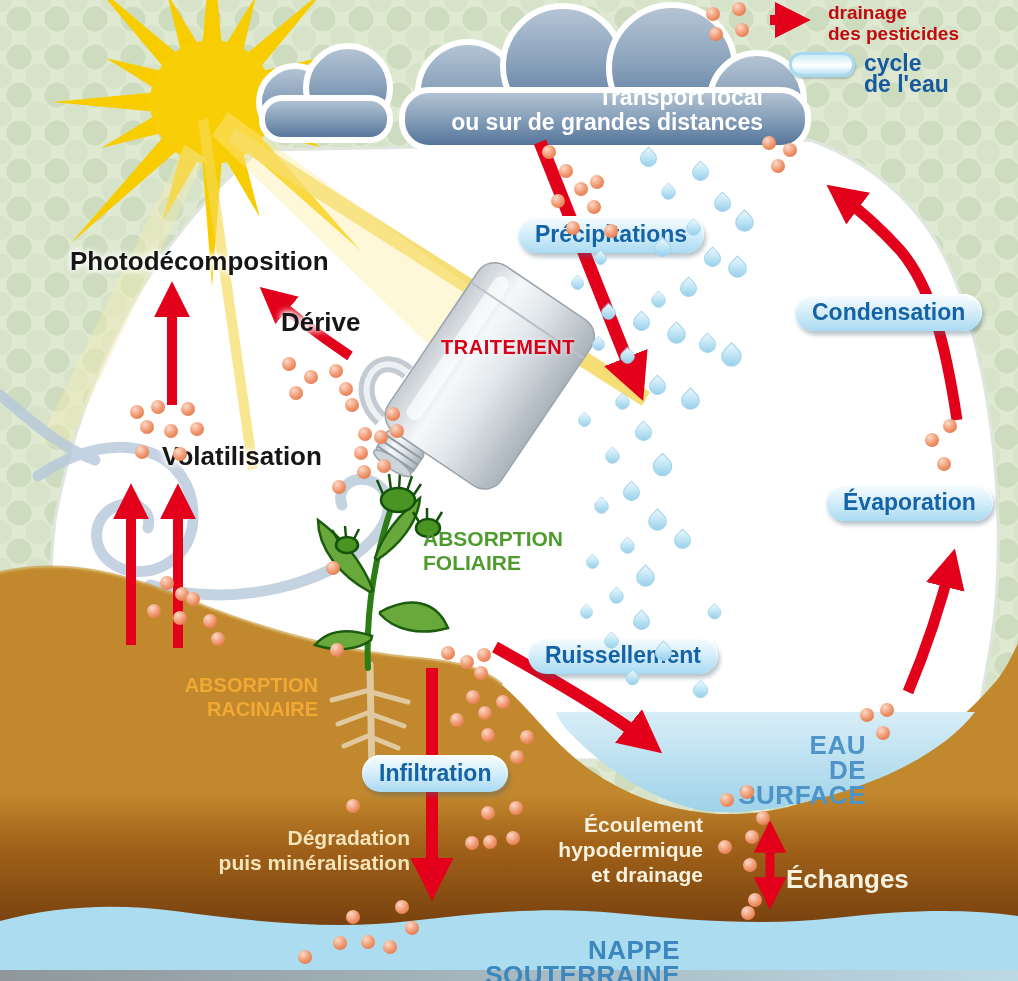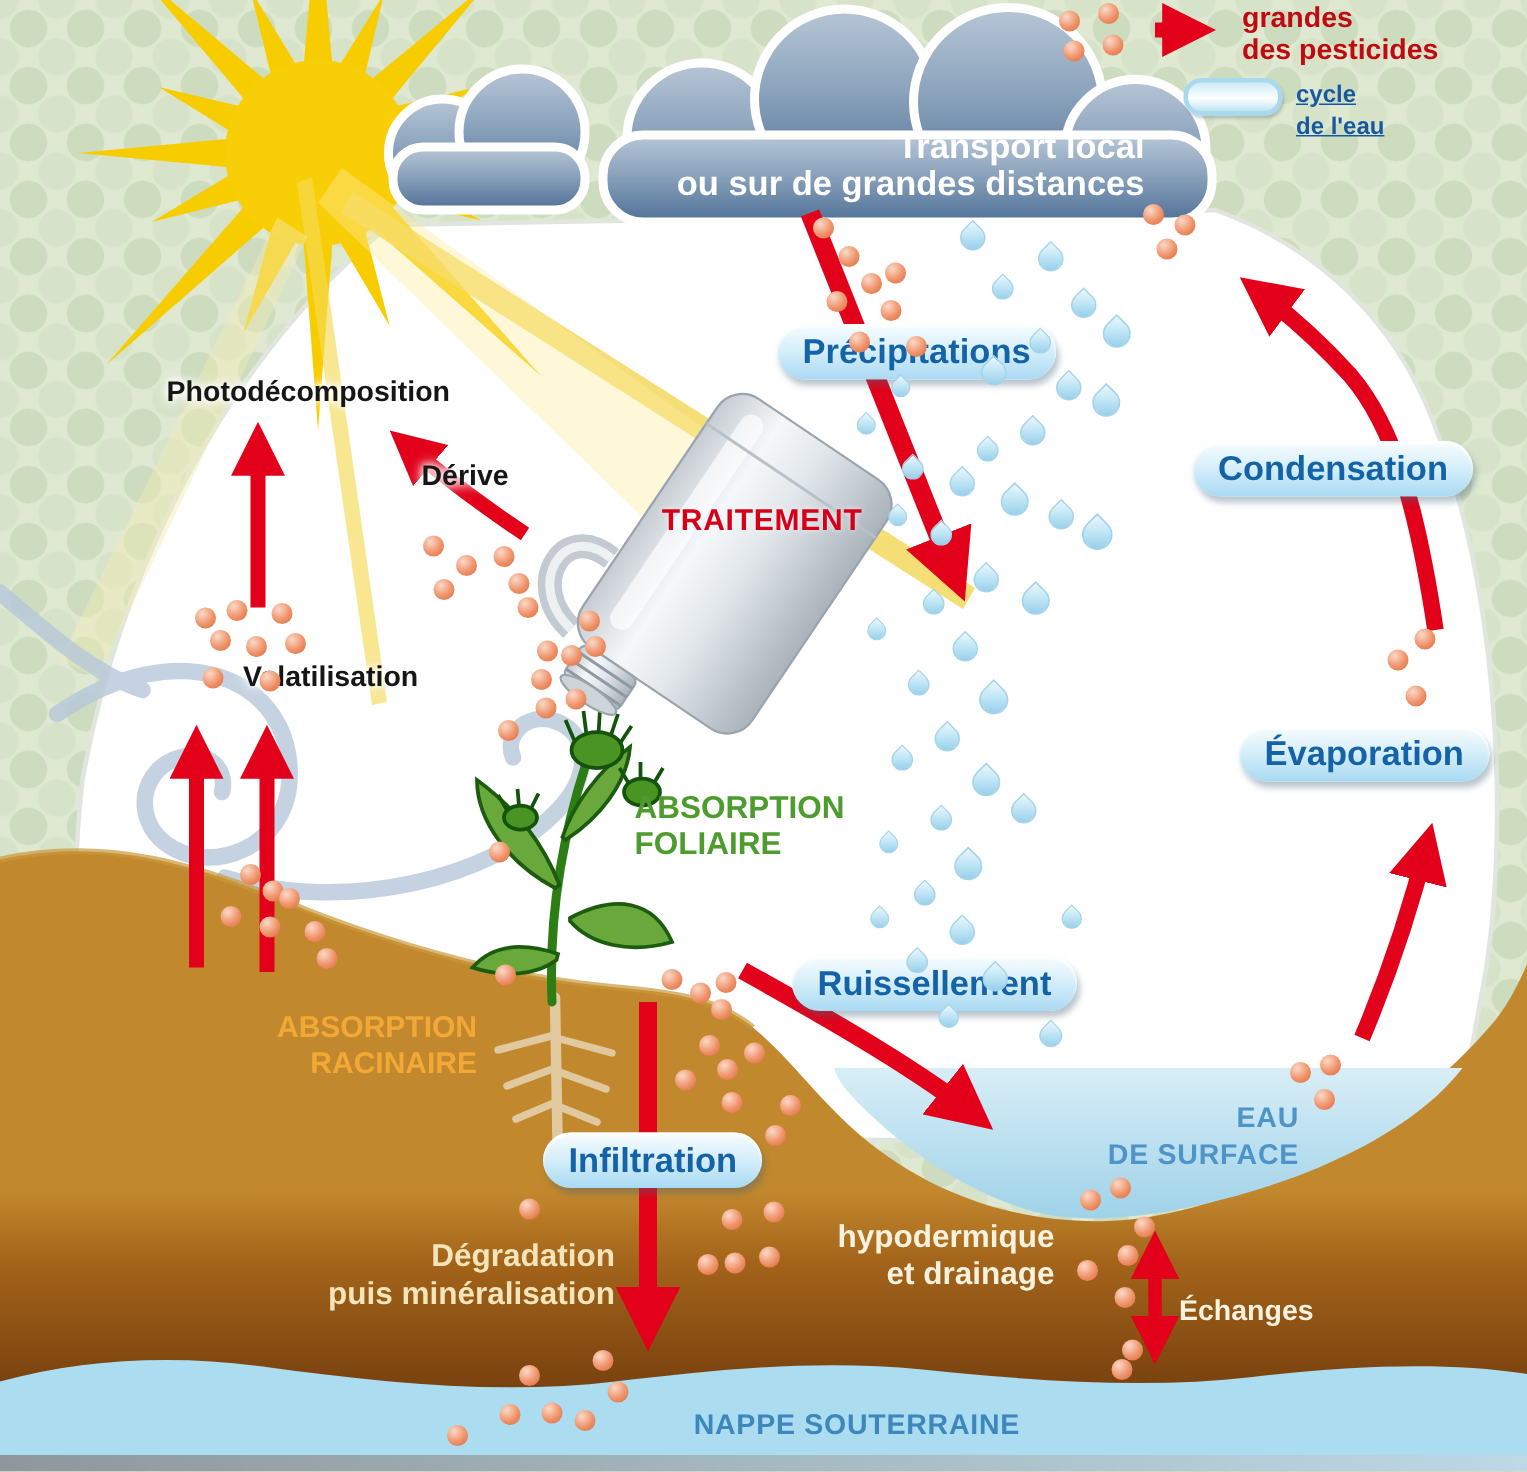--- a/index.html
+++ b/index.html
@@ -4,36 +4,36 @@
 <style>
   html,body{margin:0;padding:0;}
   #stage{position:relative;width:1018px;height:981px;overflow:hidden;
     font-family:"Liberation Sans",sans-serif;
     background-color:#dfe9d2;
     background-image:radial-gradient(circle at 50% 50%, #cddcbe 0 12px, transparent 13px),
                      radial-gradient(circle at 50% 50%, #d7e3c8 0 12px, transparent 13px);
     background-size:38px 38px,38px 38px;
     background-position:0 0,19px 19px;}
   #base{position:absolute;left:0;top:0;width:1018px;height:981px;}
-  .lbl{position:absolute;font-weight:700;font-size:19px;color:#161616;white-space:nowrap;
+  .lbl{position:absolute;font-weight:700;font-size:26px;color:#161616;white-space:nowrap;
        text-shadow:0 0 4px #fff,0 0 7px #fff,0 0 10px #fff;}
   .ctr{text-align:right;line-height:25px;white-space:normal;}
   .pill{position:absolute;font-weight:700;font-size:23px;color:#1463a6;white-space:nowrap;
         background:linear-gradient(180deg,#f8fdff 0%,#d8effa 45%,#a9daf2 100%);
         border-radius:20px;padding:5px 17px;
         box-shadow:2px 4px 4px rgba(70,100,120,.38), inset 0 2px 2px #ffffff;}
   .cream{color:#f4e4ba;text-shadow:none;font-size:21px;}
   .white{color:#f6f2df;text-shadow:none;}
   .green{color:#4e9b2e;text-shadow:none;line-height:24px;text-align:left;}
   .orange{color:#f1a835;text-shadow:none;font-size:20px;}
   .blue-big{color:#4e94c8;text-shadow:none;letter-spacing:.5px;}
   .red-big{color:#d80018;font-size:20px;letter-spacing:.5px;text-shadow:0 0 4px rgba(255,255,255,.7);}
   .cloud-txt{color:#ffffff;text-shadow:none;font-size:23px;}
   .legend-red{color:#c00a0f;font-size:19px;font-weight:700;text-shadow:none;line-height:21px;}
-  .legend-blue{color:#17599f;font-size:16px;font-weight:700;text-shadow:none;line-height:21px;text-decoration:underline;}
+  .legend-blue{color:#17599f;font-size:23px;font-weight:700;text-shadow:none;line-height:21px;}
   .capsule{position:absolute;left:789px;top:52px;width:60px;height:19px;border-radius:12px;
         border:3px solid #a8d9ee;background:linear-gradient(180deg,#cdeaf6 0%,#ffffff 55%,#bfe4f4 100%);
         box-shadow:1px 2px 2px rgba(70,100,120,.3);}
   .dot{position:absolute;width:14px;height:14px;border-radius:50%;
        background:radial-gradient(circle at 35% 30%, #fbd9c8 0%, #ef9268 55%, #d96a3e 100%);}
   .drop{position:absolute;width:15px;height:15px;border-radius:0 50% 50% 50%;
         transform:rotate(45deg);
         background:linear-gradient(135deg,#eaf7fc 0%,#bfe5f5 45%,#8cc8e8 100%);
         border:1px solid #a4d4ea;}
 </style>
@@ -182,21 +182,21 @@
       <path d="M 432,668 L 432,888" stroke-width="12" marker-end="url(#ah)"></path>
       <path d="M 495,647 C 558,682 616,716 652,745" stroke-width="12" marker-end="url(#ah)"></path>
       <path d="M 770,830 L 770,900" stroke-width="9" marker-start="url(#ah)" marker-end="url(#ah)"></path>
       <path d="M 908,692 C 930,640 944,592 952,560" stroke-width="11" marker-end="url(#ah)"></path>
       <path d="M 957,420 C 945,340 930,285 900,250 C 880,228 856,207 836,192" stroke-width="11" marker-end="url(#ah)"></path>
       <path d="M 770,20 L 800,20" stroke-width="10" marker-end="url(#ah)"></path>
     </g>
   </svg>
 
   <div class="lbl legend-red" style="left:828px;top:2px;">
-    <div>grandes</div>
+    <div>drainage</div>
     <div>des pesticides</div>
   </div>
   <div class="capsule"></div>
   <div class="lbl legend-blue" style="left:864px;top:53px;">
     <div>cycle</div>
     <div>de l'eau</div>
   </div>
 
   <div class="lbl cloud-txt ctr" style="left:448px;top:85px;width:315px;">
     <div>Transport local</div>
@@ -214,20 +214,21 @@
 
   <div class="lbl orange ctr" style="left:158px;top:673px;width:160px;line-height:24px;">
     <div>ABSORPTION</div>
     <div>RACINAIRE</div>
   </div>
   <div class="lbl cream ctr" style="left:170px;top:825px;width:240px;">
     <div>Dégradation</div>
     <div>puis minéralisation</div>
   </div>
   <div class="lbl white ctr" style="left:518px;top:812px;width:185px;font-size:21px;">
+    <div>Écoulement</div>
     <div>hypodermique</div>
     <div>et drainage</div>
   </div>
   <div class="lbl white" style="left:786px;top:864px;">Échanges</div>
   <div class="lbl blue-big ctr" style="left:700px;top:733px;width:166px;">
     <div>EAU</div>
     <div>DE SURFACE</div>
   </div>
   <div class="lbl blue-big ctr" style="left:420px;top:938px;width:260px;color:#3c87bd;">NAPPE SOUTERRAINE</div>
 

